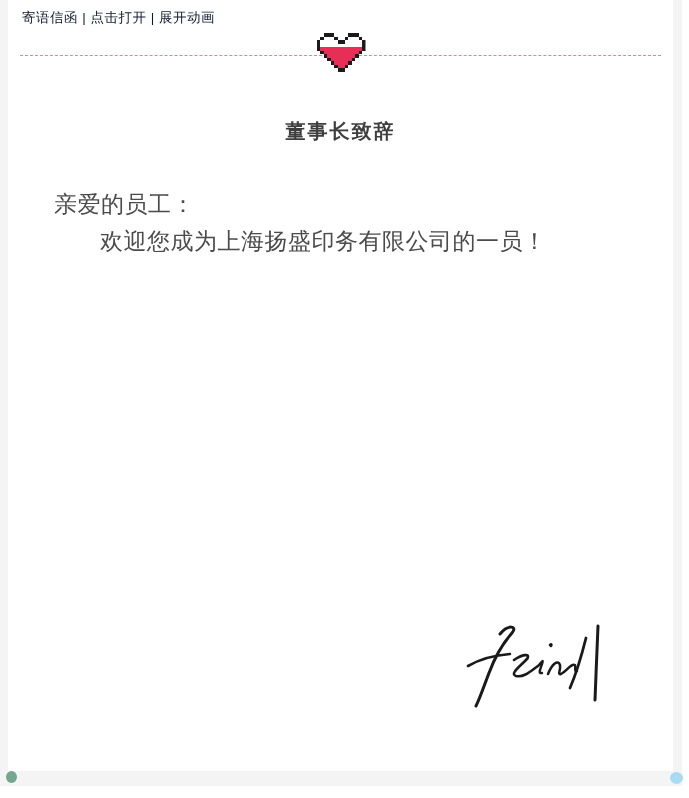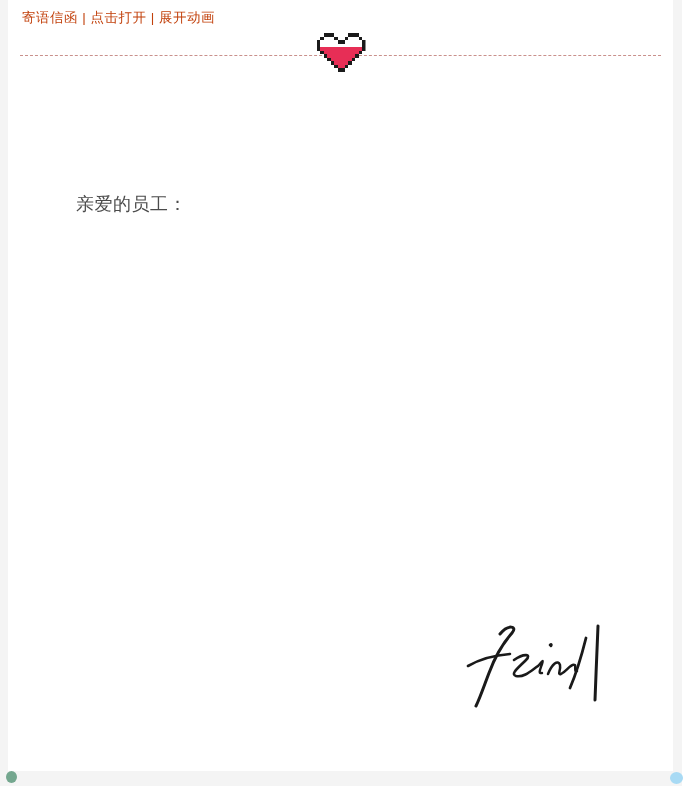--- a/index.html
+++ b/index.html
@@ -34,22 +34,22 @@
     transform: translateX(-50%);
     width: 49px; height: 39px;
   }
   .letter-title {
     position: absolute; left: 0; top: 118px; width: 100%;
     text-align: center;
     font-size: 20px; font-weight: 700; color: #3e3e3e;
     letter-spacing: 2px;
   }
   .letter-body {
-    position: absolute; left: 68px; right: 32px; top: 190px;
-    font-size: 18px; line-height: 28px; color: #4b4b4b;
+    position: absolute; left: 46px; right: 32px; top: 190px;
+    font-size: 23px; line-height: 28px; color: #4b4b4b;
     text-align: justify; letter-spacing: 0.5px;
   }
   .letter-body p { margin-bottom: 9px; }
   .letter-body p.indent { text-indent: 2em; }
   .signature-wrap {
     position: absolute; left: 448px; top: 618px;
     width: 170px; height: 100px;
   }
   .handle {
     position: absolute; border-radius: 50%;
@@ -61,21 +61,21 @@
     left: 670px; top: 772px; width: 13px; height: 12px;
   }
 </style>
 </head>
 <body>
 
 <div class="frame" style="background: rgb(244, 244, 244);"></div>
 
 <div class="card">
 
-  <div class="meta-bar" style="color: #c2410c;">寄语信函 | 点击打开 | 展开动画</div>
+  <div class="meta-bar" style="color: #0f172a;">寄语信函 | 点击打开 | 展开动画</div>
 
   <div class="divider" style="border-top-color: rgb(201, 144, 140);"></div>
 
   <div class="heart-wrap">
     <svg id="heart-svg" width="49" height="39" viewBox="0 0 49 38.5" shape-rendering="crispEdges" aria-hidden="true">
         <rect x="7" y="0" width="3.5" height="3.5" fill="#1b1b1b"></rect>
         <rect x="10.5" y="0" width="3.5" height="3.5" fill="#1b1b1b"></rect>
         <rect x="14" y="0" width="3.5" height="3.5" fill="#1b1b1b"></rect>
         <rect x="31.5" y="0" width="3.5" height="3.5" fill="#1b1b1b"></rect>
         <rect x="35" y="0" width="3.5" height="3.5" fill="#1b1b1b"></rect>
@@ -170,23 +170,25 @@
         <rect x="31.5" y="28" width="3.5" height="3.5" fill="#1b1b1b"></rect>
         <rect x="17.5" y="31.5" width="3.5" height="3.5" fill="#1b1b1b"></rect>
         <rect x="21" y="31.5" width="3.5" height="3.5" fill="#e72e56"></rect>
         <rect x="24.5" y="31.5" width="3.5" height="3.5" fill="#e72e56"></rect>
         <rect x="28" y="31.5" width="3.5" height="3.5" fill="#1b1b1b"></rect>
         <rect x="21" y="35" width="3.5" height="3.5" fill="#1b1b1b"></rect>
         <rect x="24.5" y="35" width="3.5" height="3.5" fill="#1b1b1b"></rect>
       </svg>
   </div>
 
+  <div class="letter-title" style="color: rgb(62, 62, 62);">董事长致辞</div>
 
   <div class="letter-body" style="color: rgb(75, 75, 75);">
     <p>亲爱的员工：</p>
+    <p class="indent">欢迎您成为上海扬盛印务有限公司的一员！</p>
   </div>
 
   <div class="signature-wrap">
     <svg id="signature-svg" width="170" height="100" viewBox="0 0 170 100" fill="none" stroke-linecap="round" stroke-linejoin="round" aria-hidden="true">
       <path d="M44,16 C52,6 62,8 56,15 C48,24 40,36 33,55 C28,68 24,80 20,88" stroke-width="3" stroke="#1a1a1a"></path>
       <path d="M12,48 C26,40 40,37 54,36" stroke-width="2.6" stroke="#1a1a1a"></path>
       <path d="M58,42 C68,35 76,36 70,42 C62,50 54,56 60,58 C68,60 76,52 82,48" stroke-width="2.6" stroke="#1a1a1a"></path>
       <path d="M82,48 C86,44 88,40 86,46 C84,52 82,56 86,55" stroke-width="2.4" stroke="#1a1a1a"></path>
       <path d="M94,27 C95,26 96,26 95,28" stroke-width="2.6" stroke="#1a1a1a"></path>
       <path d="M92,56 C96,46 102,41 104,47 C105,52 101,57 105,56 C111,53 115,45 119,47 C120,49 118,54 121,53" stroke-width="2.5" stroke="#1a1a1a"></path>

